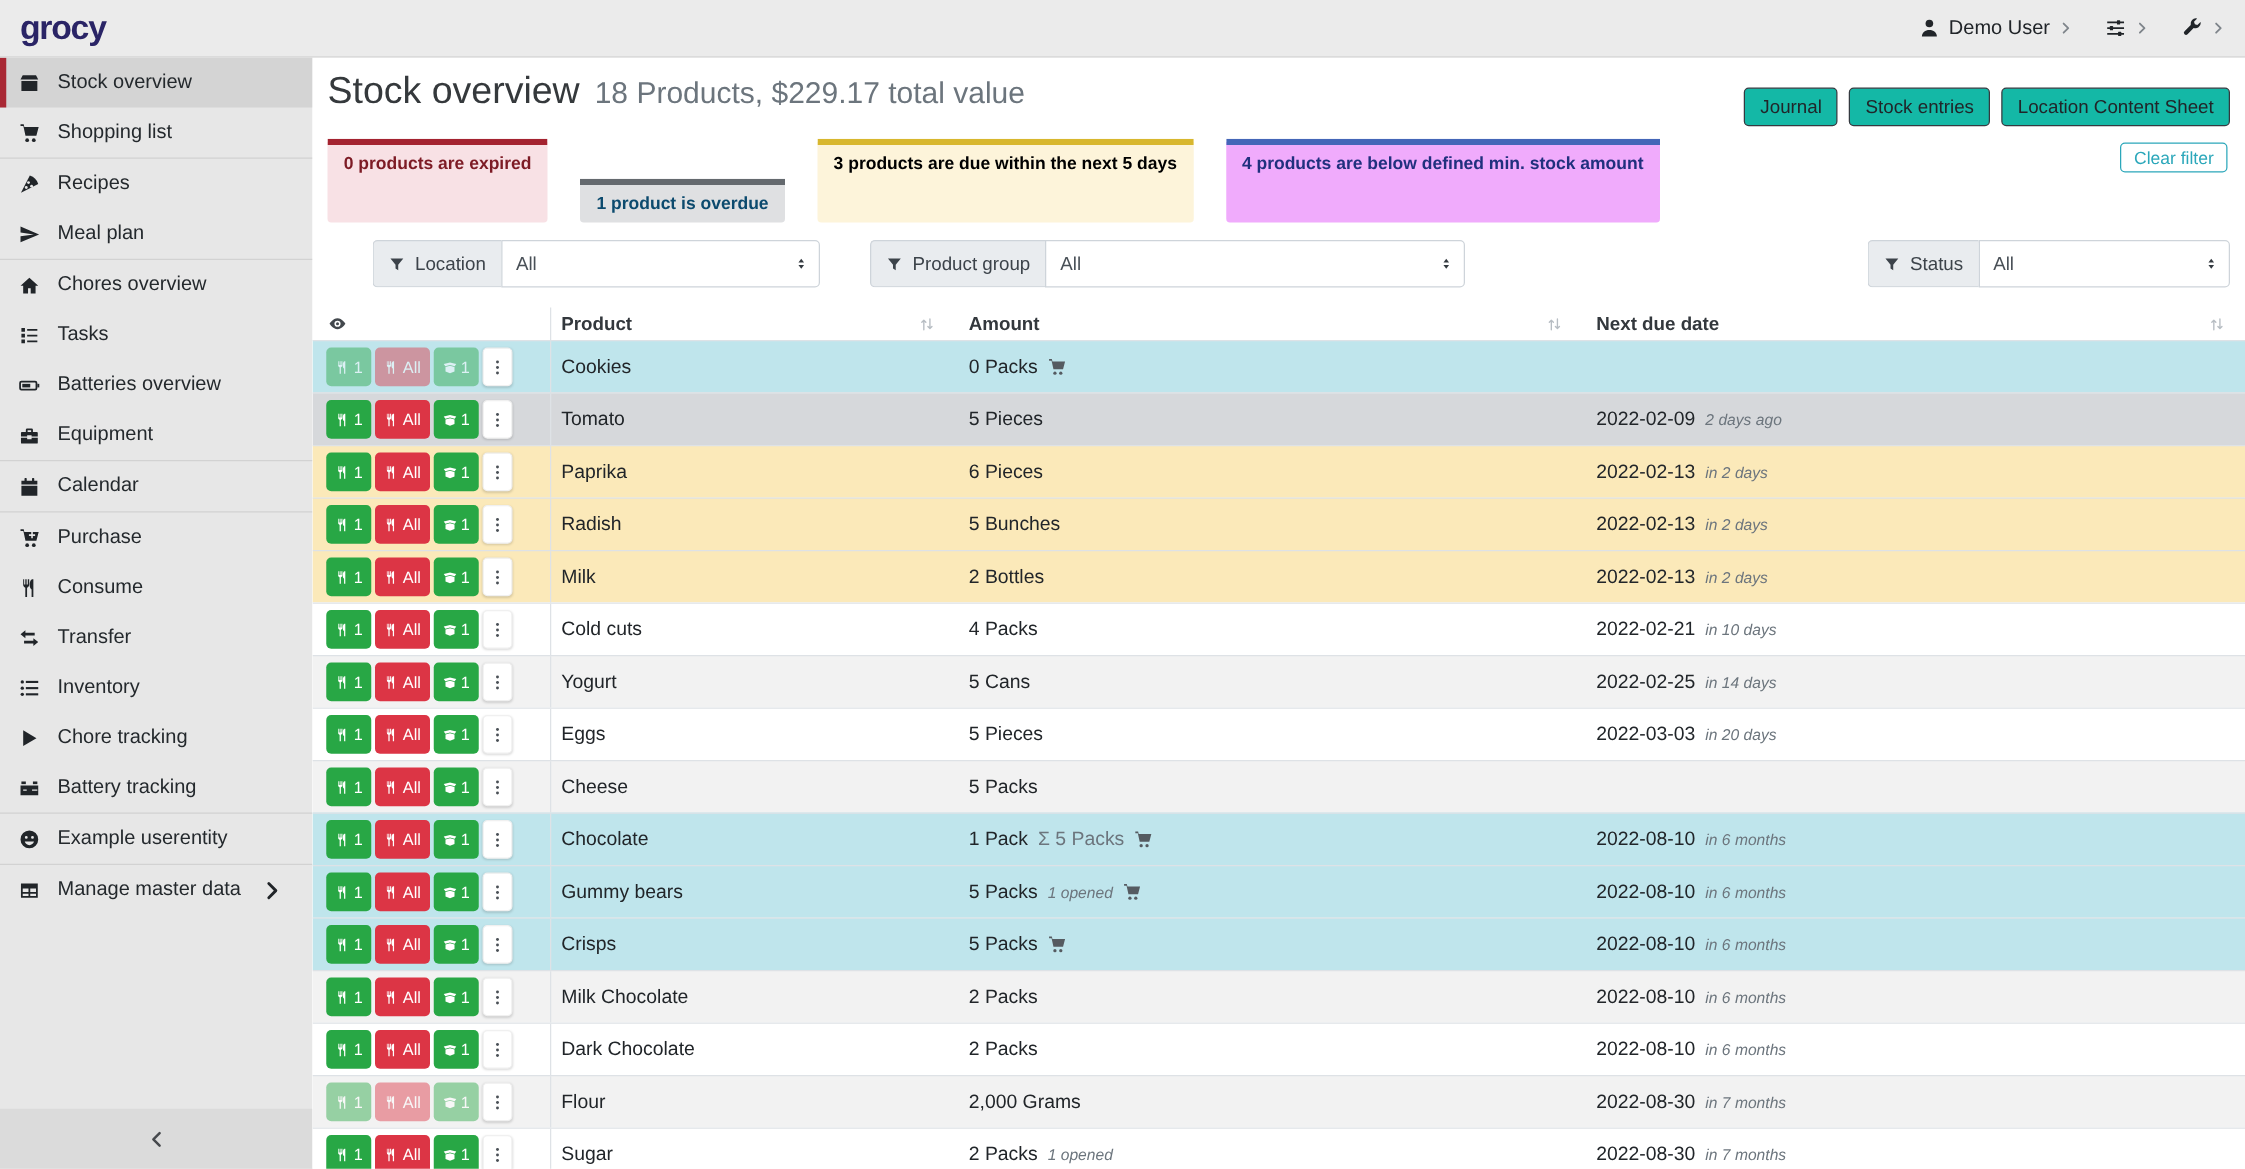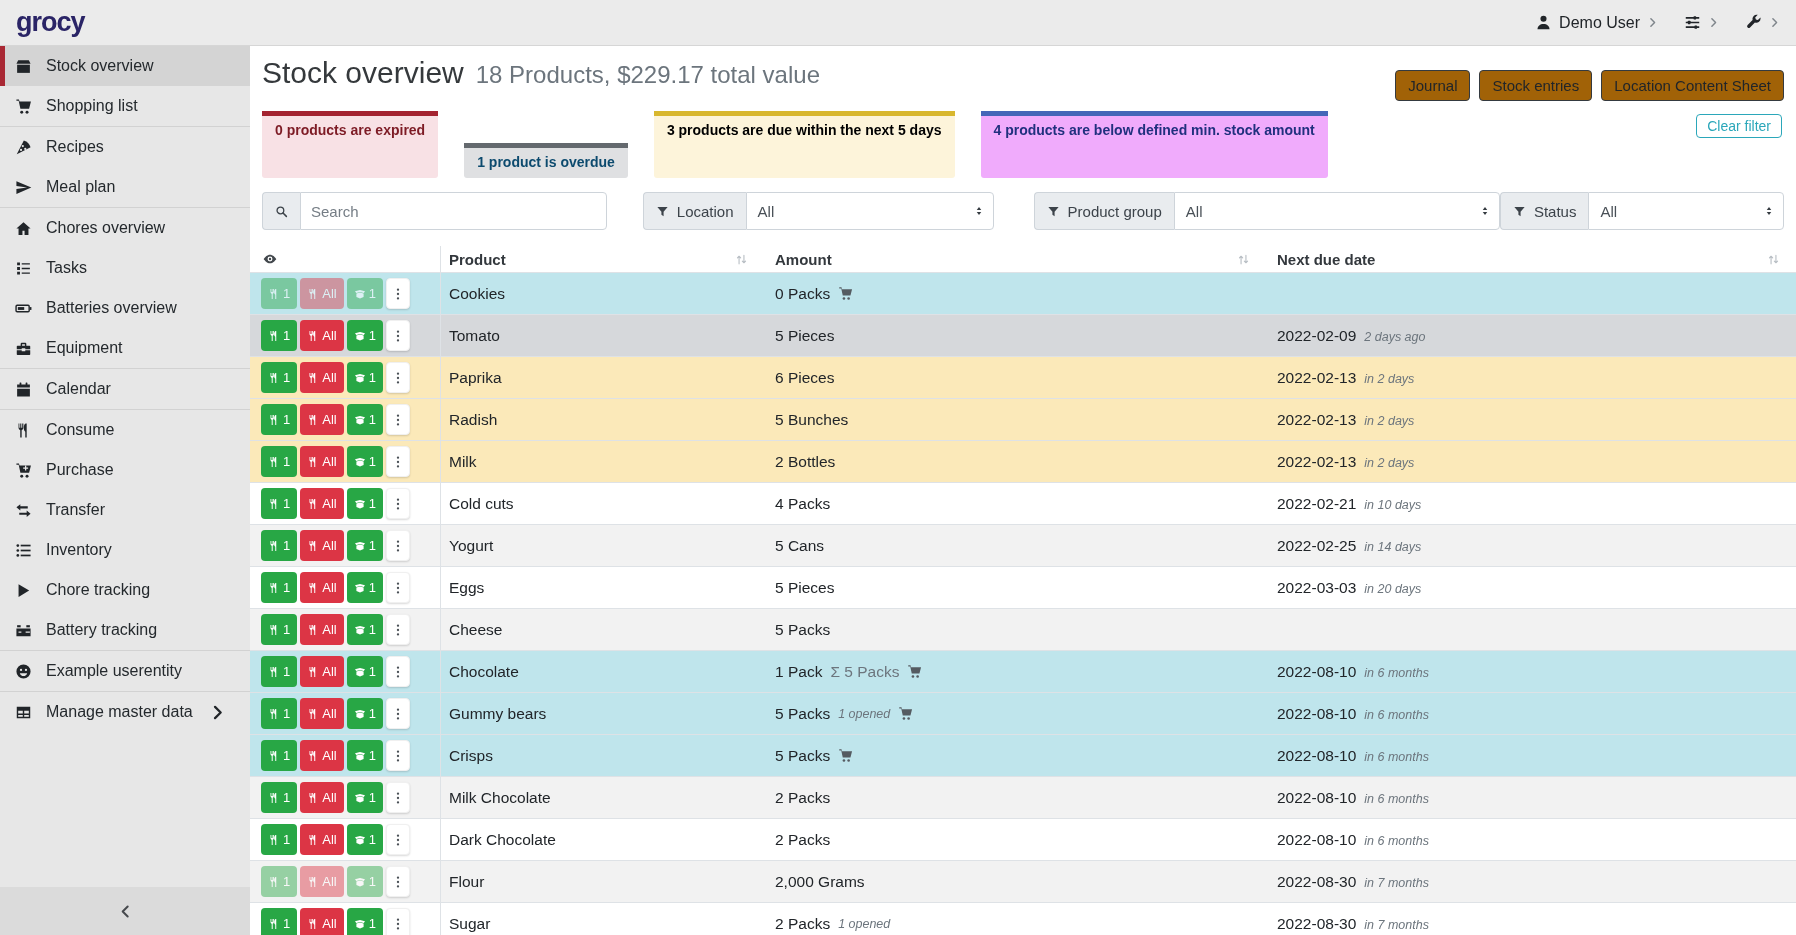--- a/index.html
+++ b/index.html
@@ -29,21 +29,21 @@
   .sb-item.has-chev .sb-chev { display:inline-flex; }
   .sb-foot { position:absolute; bottom:0; left:0; width:250px; height:48px; background:#dbdbdb;
     display:flex; align-items:center; justify-content:center; font-size:15px; color:#46494d; cursor:pointer; }
 
   
   .content { position:absolute; left:250px; top:46px; right:0; bottom:0; background:#fff; overflow:hidden; }
   .pagehead { display:flex; align-items:baseline; margin:10px 12px 0; }
   .page-title { font-size:30px; font-weight:500; color:#35393c; line-height:1.15; }
   .page-subtitle { font-size:24px; color:#6c757d; margin-left:12px; }
   .page-actions { margin-left:auto; display:flex; gap:9px; align-self:center; margin-top:14px; }
-  .pbtn { background:#a16207; border:1px solid #343a40; color:#212529; border-radius:4px;
+  .pbtn { background:#14b8a6; border:1px solid #343a40; color:#212529; border-radius:4px;
     font-size:15px; padding:6px 12px; font-family:inherit; cursor:pointer; white-space:nowrap; }
 
   
   .chips { position:relative; display:flex; gap:26px; margin:10px 12px 0; padding-right:110px; }
   .chip { border-top:5px solid; padding:6px 13px 8px; font-size:14px; font-weight:700;
     white-space:nowrap; cursor:pointer; border-radius:0 0 3px 3px; }
   .chip--expired   { background:#f8e1e5; border-top-color:#a42330; color:#7d1b25; }
   .chip--overdue   { background:#dfe0e2; border-top-color:#64696e; color:#0c4a6e;margin-top:32px; }
   .chip--due-soon  { background:#fdf4da; border-top-color:#d8b72e; color:#000000; }
   .chip--below-min { background:#f0abfc; border-top-color:#4466b8; color:#20307e; }
@@ -251,37 +251,37 @@
             <path d="M3 5h18v17H3z M3 9.2h18v1.6H3z" fill-rule="evenodd"></path>
           </svg>
         </span>
     <span class="lbl">Calendar</span>
 
   </div>
       <div class="sb-div"></div>
       <div class="sb-item">
     <span class="ic">
           <svg viewBox="0 0 24 24" fill="currentColor">
-            <path d="M5 2v6.2c0 1.6 1 2.9 2.4 3.3V22h2V11.5c1.4-.4 2.4-1.7 2.4-3.3V2h-1.6v6H8.9V2H7.4v6H6.1V2z"></path>
-            <path d="M15.5 2c-1.8 0-3.2 2.8-3.2 6.2 0 2.6.9 4.7 2.2 5.4V22h2V2z"></path>
-          </svg>
-        </span>
-    <span class="lbl">Consume</span>
-
-  </div>
-      <div class="sb-item">
-    <span class="ic">
-          <svg viewBox="0 0 24 24" fill="currentColor">
             <path d="M2 2h3.6l.7 3h16.2l-2.6 10H7.6L5.2 4H2z"></path>
             <circle cx="9.5" cy="20" r="2.1"></circle>
             <circle cx="17" cy="20" r="2.1"></circle>
             <path d="M11.5 8.6h7M15 5.1v7" stroke="#e7e7e7" stroke-width="1.8" fill="none"></path>
           </svg>
         </span>
     <span class="lbl">Purchase</span>
+
+  </div>
+      <div class="sb-item">
+    <span class="ic">
+          <svg viewBox="0 0 24 24" fill="currentColor">
+            <path d="M5 2v6.2c0 1.6 1 2.9 2.4 3.3V22h2V11.5c1.4-.4 2.4-1.7 2.4-3.3V2h-1.6v6H8.9V2H7.4v6H6.1V2z"></path>
+            <path d="M15.5 2c-1.8 0-3.2 2.8-3.2 6.2 0 2.6.9 4.7 2.2 5.4V22h2V2z"></path>
+          </svg>
+        </span>
+    <span class="lbl">Consume</span>
 
   </div>
       <div class="sb-item">
     <span class="ic">
           <svg viewBox="0 0 24 24" fill="currentColor">
             <path d="M7.5 3L2 7.5l5.5 4.5V9H18V6H7.5zM16.5 12l5.5 4.5-5.5 4.5V18H6v-3h10.5z"></path>
           </svg>
         </span>
     <span class="lbl">Transfer</span>
 
@@ -376,31 +376,20 @@
       <div class="chip chip--due-soon">
     <span class="chip-text">3 products are due within the next 5 days</span>
   </div>
       <div class="chip chip--below-min">
     <span class="chip-text">4 products are below defined min. stock amount</span>
   </div>
       <button class="clear-filter">Clear filter</button>
   </div>
 
   <div class="filters">
-    <div class="grp grp-search">
-      <div class="prep">
-        <span class="ic">
-            <svg viewBox="0 0 24 24" fill="none" stroke="currentColor">
-              <circle cx="10" cy="10" r="6.2" stroke-width="2.4"></circle>
-              <path d="M14.8 14.8L21 21" stroke-width="2.8" stroke-linecap="round"></path>
-            </svg>
-          </span>
-      </div>
-      <input class="inp" placeholder="Search" style="">
-    </div>
     <div class="grp grp-loc">
       <div class="prep">
         <span class="ic">
             <svg viewBox="0 0 24 24" fill="currentColor">
               <path d="M2.5 3.5h19L14 12.6v8.2l-4-2.8v-5.4z"></path>
             </svg>
           </span>
         <span>Location</span>
       </div>
       <div class="sel">

